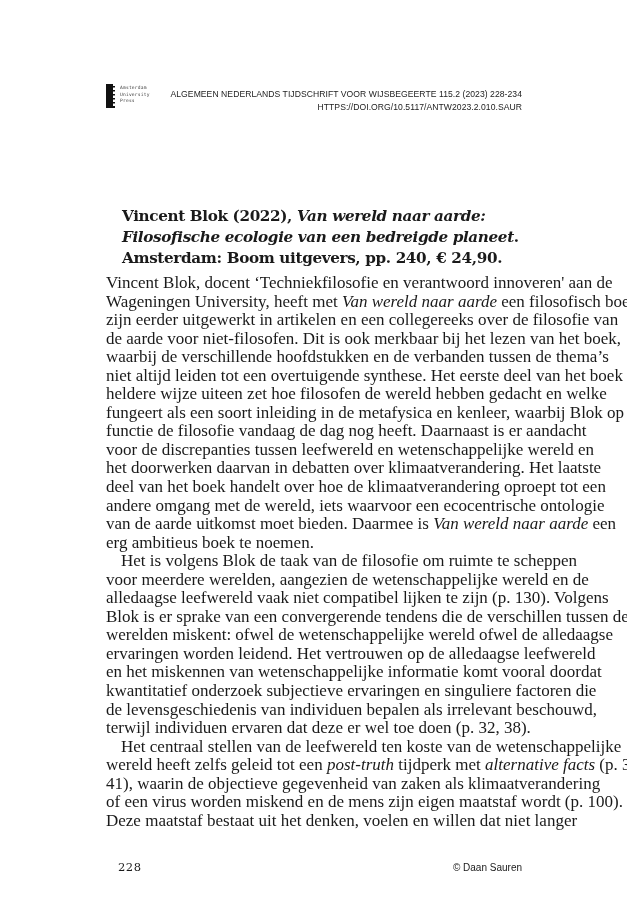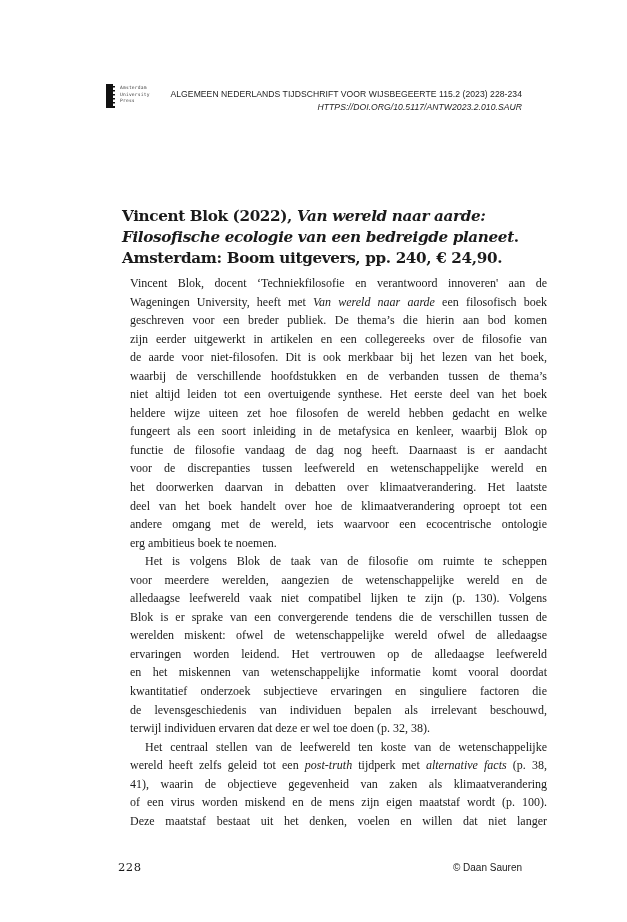--- a/index.html
+++ b/index.html
@@ -51,21 +51,21 @@
       right: 105px;
       top: 76px;
       text-align: right;
       font-family: "Liberation Sans", sans-serif;
       font-size: 8.6px;
       line-height: 12.5px;
       color: #222;
       letter-spacing: 0.05px;
     }
     .running-head .journal { white-space: nowrap; }
-    .running-head .doi { font-style: italic; white-space: nowrap; }
+    .running-head .doi { white-space: nowrap; }
 
     
     .title {
       position: absolute;
       left: 106px;
       top: 178px;
       width: 430px;
       font-family: "DejaVu Serif", serif;
       font-size: 15.2px;
       line-height: 21px;
@@ -76,24 +76,23 @@
     .title .line { display: block; white-space: nowrap; }
     .title em { font-style: italic; }
 
     
     .body-text {
       position: absolute;
       left: 106px;
       top: 262px;
       width: 417px;
       font-family: "Liberation Serif", serif;
-      font-size: 12px;
+      font-size: 17px;
       line-height: 18.55px;
       color: #1a1a1a;
-      margin-left: 24px;
     }
     .body-text .ln {
       display: block;
       white-space: nowrap;
       text-align: justify;
       text-align-last: justify;
       height: 18.55px;
     }
     .body-text .ln.last {
       text-align-last: left;
@@ -146,32 +145,32 @@
 
   <h1 class="title" style="margin:16px;">
     <span class="line"><span>Vincent Blok (2022), </span><em>Van wereld naar aarde:</em></span>
     <span class="line"><em>Filosofische ecologie van een bedreigde planeet</em><span>.</span></span>
     <span class="line"><span>Amsterdam: Boom uitgevers, pp. 240, € 24,90.</span></span>
   </h1>
 
   <div class="body-text" id="body-text">
       <span class="ln"><span>Vincent Blok, docent ‘Techniekfilosofie en verantwoord innoveren' aan de</span></span>
       <span class="ln"><span>Wageningen University, heeft met </span><em>Van wereld naar aarde</em><span> een filosofisch boek</span></span>
-      <span class="ln"><span>geschreven voor een breder publiek. De thema’s die hierin aan bod komen</span></span>
       <span class="ln"><span>zijn eerder uitgewerkt in artikelen en een collegereeks over de filosofie van</span></span>
       <span class="ln"><span>de aarde voor niet-filosofen. Dit is ook merkbaar bij het lezen van het boek,</span></span>
       <span class="ln"><span>waarbij de verschillende hoofdstukken en de verbanden tussen de thema’s</span></span>
       <span class="ln"><span>niet altijd leiden tot een overtuigende synthese. Het eerste deel van het boek</span></span>
       <span class="ln"><span>heldere wijze uiteen zet hoe filosofen de wereld hebben gedacht en welke</span></span>
       <span class="ln"><span>fungeert als een soort inleiding in de metafysica en kenleer, waarbij Blok op</span></span>
       <span class="ln"><span>functie de filosofie vandaag de dag nog heeft. Daarnaast is er aandacht</span></span>
       <span class="ln"><span>voor de discrepanties tussen leefwereld en wetenschappelijke wereld en</span></span>
       <span class="ln"><span>het doorwerken daarvan in debatten over klimaatverandering. Het laatste</span></span>
       <span class="ln"><span>deel van het boek handelt over hoe de klimaatverandering oproept tot een</span></span>
       <span class="ln"><span>andere omgang met de wereld, iets waarvoor een ecocentrische ontologie</span></span>
+      <span class="ln"><span>van de aarde uitkomst moet bieden. Daarmee is </span><em>Van wereld naar aarde</em><span> een</span></span>
       <span class="ln last"><span>erg ambitieus boek te noemen.</span></span>
       <span class="ln indent"><span>Het is volgens Blok de taak van de filosofie om ruimte te scheppen</span></span>
       <span class="ln"><span>voor meerdere werelden, aangezien de wetenschappelijke wereld en de</span></span>
       <span class="ln"><span>alledaagse leefwereld vaak niet compatibel lijken te zijn (p. 130). Volgens</span></span>
       <span class="ln"><span>Blok is er sprake van een convergerende tendens die de verschillen tussen de</span></span>
       <span class="ln"><span>werelden miskent: ofwel de wetenschappelijke wereld ofwel de alledaagse</span></span>
       <span class="ln"><span>ervaringen worden leidend. Het vertrouwen op de alledaagse leefwereld</span></span>
       <span class="ln"><span>en het miskennen van wetenschappelijke informatie komt vooral doordat</span></span>
       <span class="ln"><span>kwantitatief onderzoek subjectieve ervaringen en singuliere factoren die</span></span>
       <span class="ln"><span>de levensgeschiedenis van individuen bepalen als irrelevant beschouwd,</span></span>

